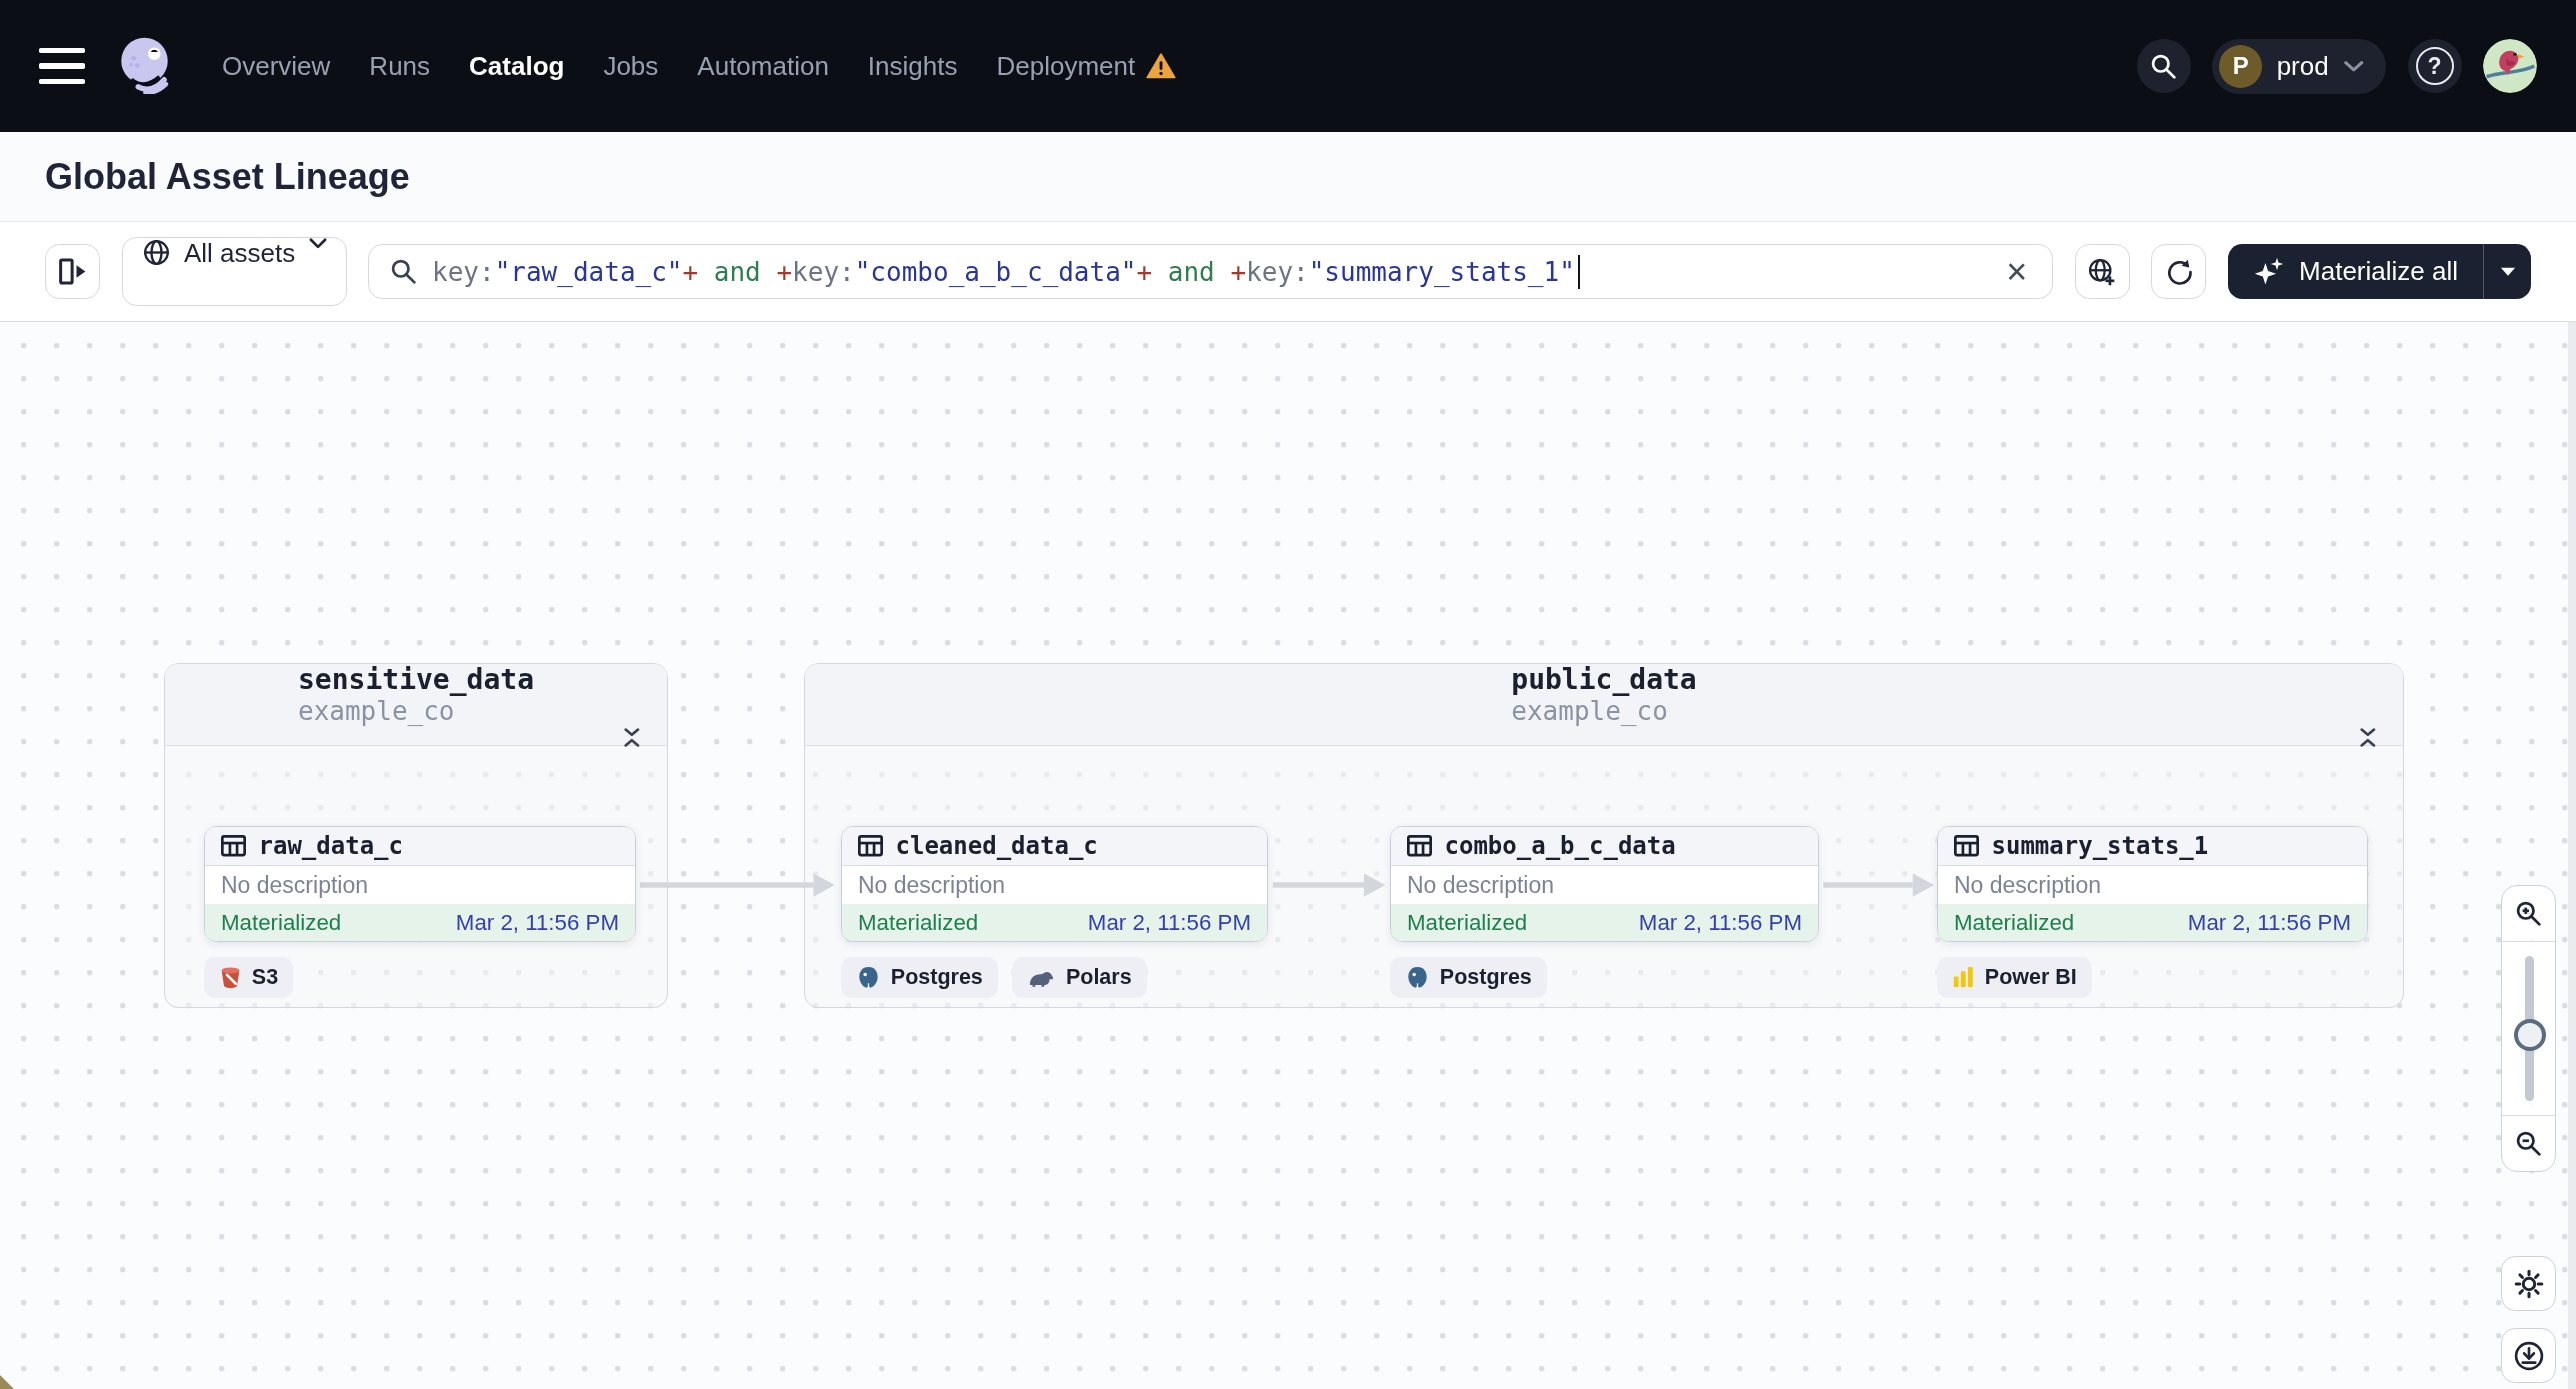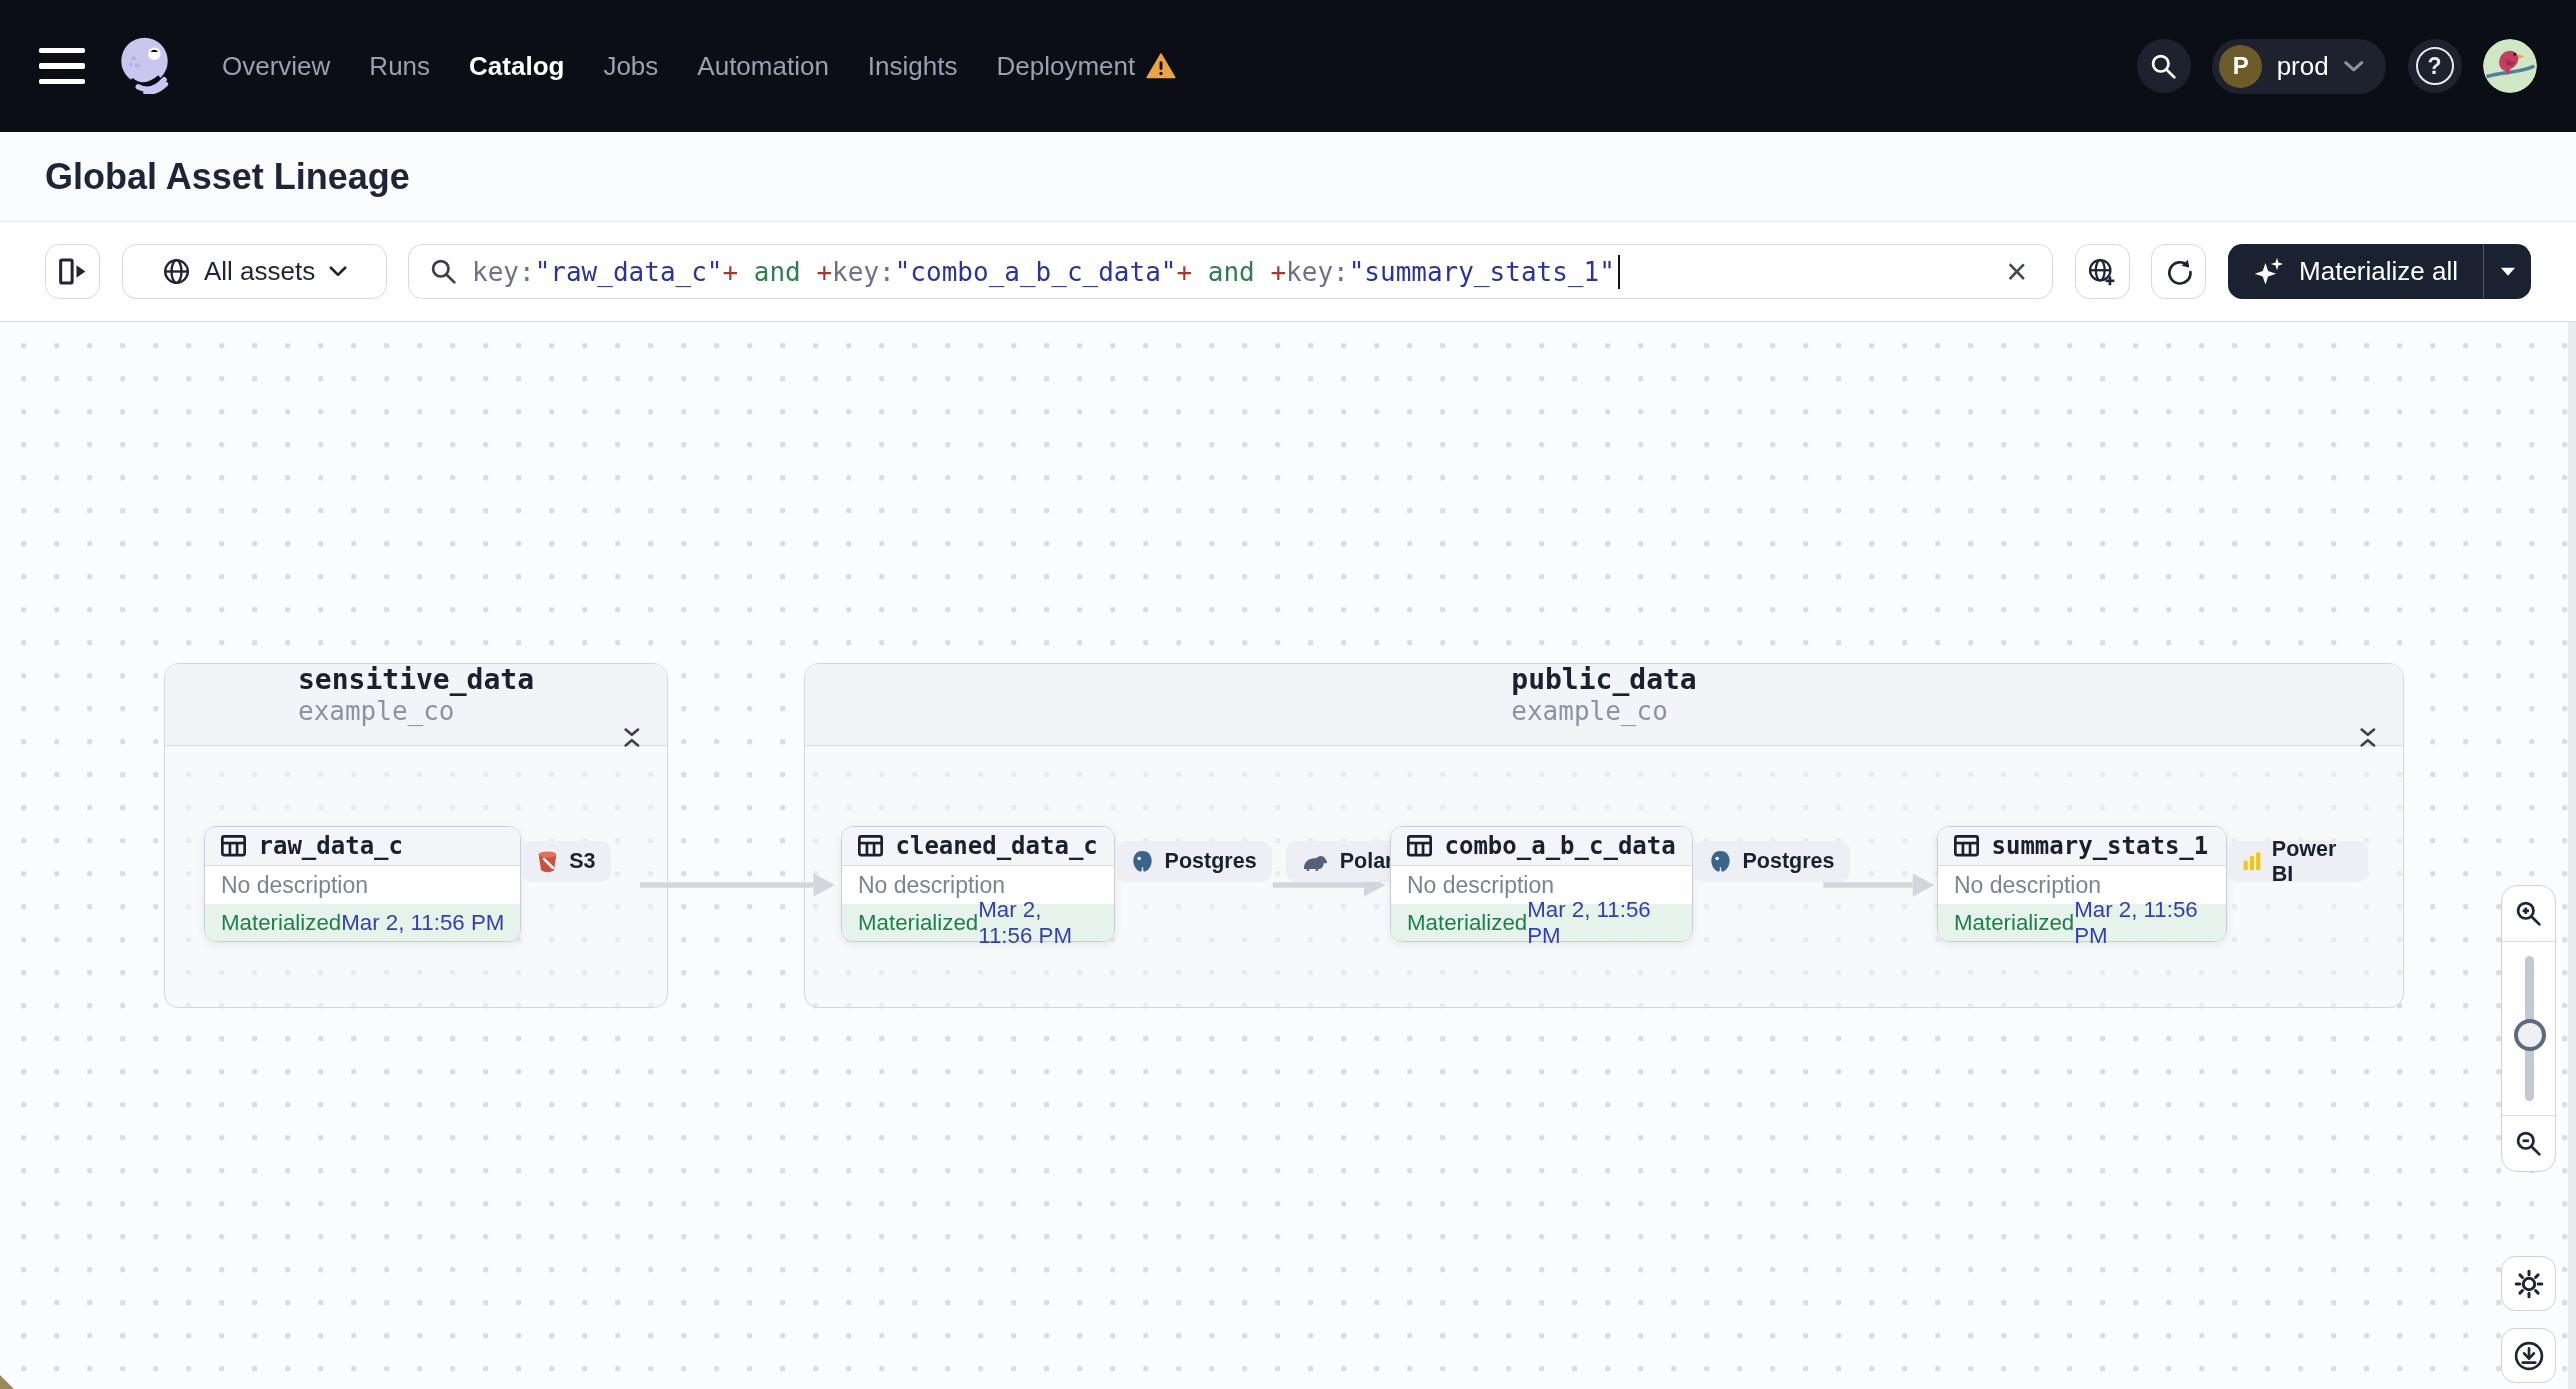--- a/index.html
+++ b/index.html
@@ -26,42 +26,42 @@
   .user-avatar{ width:54px; height:54px; border-radius:50%; overflow:hidden; flex:none; cursor:pointer;}
 
   
   .page-header{ height:90px; background:#fafbfd; border-bottom:0.9px solid #e3e6ec; display:flex; align-items:center; padding:0 45px; }
   .page-title{ font-size:36px; font-weight:700; color:#1f2438; }
   .reload-btn{ margin-left:auto; height:57px; border:0.9px solid #cfd4dd; border-radius:29.5px; background:transparent; display:flex; align-items:center; gap:13.4px; padding:0 27px; font-size:26px; color:#1f2438; cursor:pointer;}
 
   
   .toolbar{ height:100px; background:#ffffff; border-bottom:0.9px solid #d9dce2; display:flex; align-items:center; padding:0 45px; gap:21.5px; }
   .tool-btn{ width:55px; height:55px; border:0.9px solid #d4d8e0; border-radius:14.3px; background:#fff; display:flex; align-items:center; justify-content:center; cursor:pointer; flex:none;}
-  .scope-select{ height:55px; border:0.9px solid #d4d8e0; border-radius:14.3px; display:flex; align-items:center; gap:13.4px; padding:0 39px; font-size:26px; color:#1f2438; cursor:pointer; flex:none; background:#fff;}
+  .scope-select{ height:69px; border:0.9px solid #d4d8e0; border-radius:14.3px; display:flex; gap:13.4px; padding:0 19px; font-size:26px; color:#1f2438; cursor:pointer; flex:none; background:#fff;}
   .search-box{ flex:1; height:55px; border:0.9px solid #d4d8e0; border-radius:14.3px; display:flex; align-items:center; padding:0 19.7px; background:#fff; cursor:text;}
   .search-query{ white-space:pre; font-family:"DejaVu Sans Mono", monospace; font-size:26px; margin-left:14.3px; display:flex; align-items:center;}
   .q-key{ color:#6b7386; } .q-val{ color:#293698; } .q-op{ color:#a03a2c; } .q-and{ color:#2f7d51; }
   .caret{ width:2.7px; height:34px; background:#10131c; margin-left:2.7px; animation:blink 1.1s steps(2) infinite; }
   @keyframes blink{ 50%{ opacity:0; } }
   .clear-x{ margin-left:auto; font-size:36px; color:#434b59; line-height:1; cursor:pointer; padding:0 5.4px;}
   .materialize{ height:55px; border-radius:14.3px; background:#1a2231; color:#fff; display:flex; align-items:stretch; overflow:hidden; flex:none; cursor:pointer;}
   .mat-main{ display:flex; align-items:center; gap:14.3px; padding:0 25px; font-size:26px; }
   .mat-arrow{ width:48px; border-left:0.9px solid rgba(255,255,255,.25); display:flex; align-items:center; justify-content:center; }
 
   
   .graph{ position:relative; height:1085px; background-color:#fbfcfd;
     background-image:radial-gradient(circle, #d9dce3 2.7px, transparent 3.1px);
     background-size:33px 33px; background-position:7.2px 7.2px; overflow:hidden;}
   .group{ position:absolute; border:1.8px solid #d2d6de; border-radius:14.3px; background:rgba(245,246,249,.55); z-index:1;}
   .group-header{ height:82px; background:#f3f4f7; border-bottom:1.8px solid #d9dce2; border-radius:12.5px 12.5px 0 0; display:flex; align-items:center; padding:0 25px; cursor:pointer;flex-direction:column;}
   .group-name{ font-family:"DejaVu Sans Mono",monospace; font-weight:700; font-size:28px; color:#1b2030; line-height:1.15;}
   .group-loc{ font-family:"DejaVu Sans Mono",monospace; font-size:26px; color:#8a93a4; }
   .collapse-btn{ margin-left:auto; cursor:pointer; display:flex; }
   .edges{ position:absolute; inset:0; z-index:2; }
-  .node-col{ position:absolute; top:504px; display:flex; flex-direction:row; z-index:3;}
+  .node-col{ position:absolute; top:504px; display:flex; flex-direction:column; z-index:3;}
   .node{ border:1.8px solid #c9cdd7; border-radius:12.5px; background:#fff; box-shadow:0 2.7px 9px rgba(20,30,60,.08); cursor:pointer;}
   .node-header{ height:39px; display:flex; align-items:center; gap:12.5px; padding:0 16px; background:#f4f5f8; border-bottom:1.8px solid #d9dce2; border-radius:10.7px 10.7px 0 0; font-family:"DejaVu Sans Mono",monospace; font-size:24px; font-weight:700; color:#1b2030;}
   .node-desc{ height:38px; display:flex; align-items:center; padding:0 16px; font-size:23px; color:#7b8394; background:#fff;}
   .node-footer{ height:37px; display:flex; align-items:center; justify-content:space-between; padding:0 16px; background:#e5f3ea; border-radius:0 0 10.7px 10.7px; font-size:22.3px;}
   .status{ color:#1f7e4d; } .ts{ color:#3640ac; }
   .tag-row{ display:flex; justify-content:flex-start; gap:14.3px; margin-top:15px; }
   .tag{ height:41px; background:#edeff4; border-radius:10.7px; display:flex; align-items:center; gap:9.8px; padding:0 15px; font-size:21.5px; font-weight:700; color:#1b2030; cursor:pointer;}
 
   
   .zoom-panel{ position:absolute; left:2501px; top:563px; width:55px; border:0.9px solid #ccd1da; border-radius:16px; background:rgba(255,255,255,.88); display:flex; flex-direction:column; z-index:4;}

